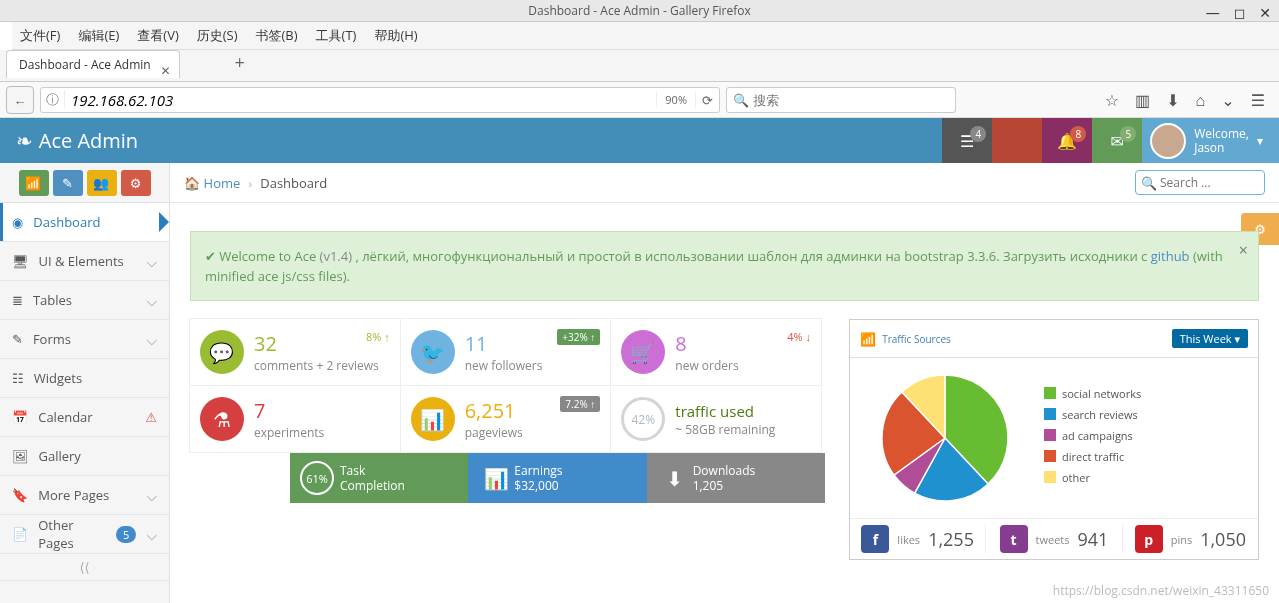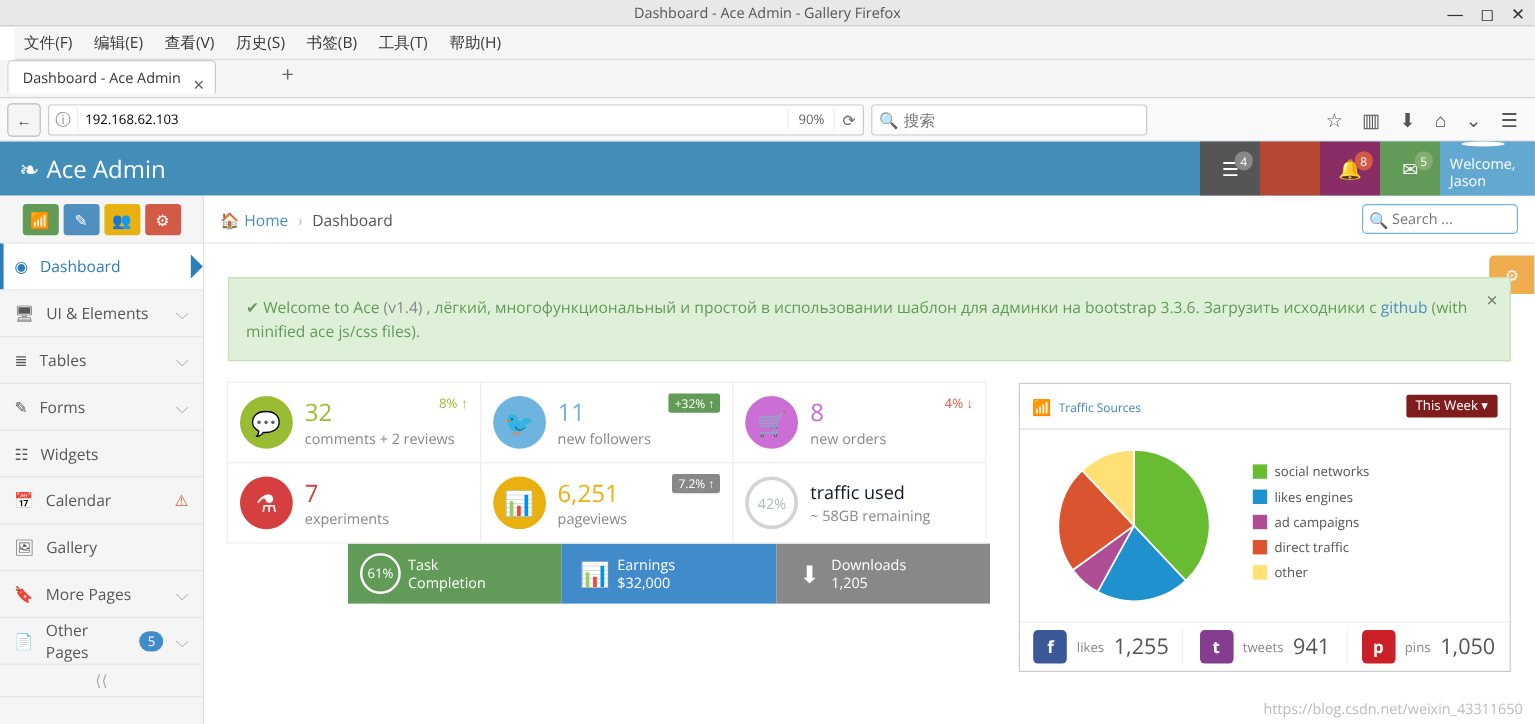--- a/index.html
+++ b/index.html
@@ -14,40 +14,40 @@
 .tab-strip { height: 32px; background: #f5f5f5; border-bottom: 1px solid #ccc; display: flex; align-items: flex-start; padding-left: 6px; gap: 41px; }
 .tab { height: 28px; background: #fff; border: 1px solid #ccc; border-bottom: none; border-radius: 4px 4px 0 0; padding: 0 28px 0 12px; font-size: 12px; line-height: 28px; position: relative; color: #333; }
 .tab .x { position: absolute; right: 8px; top: 6px; font-size: 12px; color: #666; }
 .newtab { width: 30px; height: 24px; display: flex; align-items: center; justify-content: center; color: #666; font-size: 18px; margin-left: 4px;}
 
 
 .url-bar { height: 36px; background: #f9f9f9; border-bottom: 1px solid #ddd; display: flex; align-items: center; padding: 0 6px; gap: 6px; }
 .circ-btn { width: 28px; height: 28px; border: 1px solid #bbb; border-radius: 4px; display:flex;align-items:center;justify-content:center; background:#f5f5f5;color:#555;}
 .url-input { flex: 0 0 680px; display: flex; align-items: center; border: 1px solid #ccc; height: 26px; border-radius: 3px; background: #fff; }
 .url-input .info { width: 24px; text-align: center; color: #888; border-right: 1px solid #eee; }
-.url-input input { flex: 1; border: none; outline: none; padding: 0 6px; font-size: 11px; }
+.url-input input { flex: 1; border: none; outline: none; padding: 0 6px; font-size: 15px; font-style: italic; }
 .url-input .zoom { padding: 0 8px; color: #666; font-size: 11px; border-left: 1px solid #eee; }
 .url-input .reload { width: 24px; text-align: center; color: #666; border-left: 1px solid #eee; }
 .search-box { flex: 0 0 230px; display: flex; align-items: center; border: 1px solid #ccc; height: 26px; border-radius: 3px; background: #fff; padding: 0 6px; gap: 4px; color: #888; }
 .search-box input { border:none; outline:none; flex:1; font-size:13px;}
 .toolbar-icons { display: flex; gap: 16px; margin-left: auto; color: #555; font-size: 16px; align-items:center; padding-right:8px;}
 
 
 .navbar { height: 45px; background: #438eb9; display: flex; align-items: center; color: #fff; }
 .navbar .brand { padding: 0 16px; font-size: 20px; display:flex; align-items:center; gap:6px;}
 .navbar .right { margin-left: auto; display: flex; height: 100%; }
 .nav-btn { width: 50px; display: flex; align-items: center; justify-content: center; position: relative; font-size: 16px; color:#fff;}
 .nav-btn.grey { background: #555; }
 .nav-btn.purple { background: #892e65; }
 .nav-btn.red { background: #b74635; }
 .nav-btn.green { background: #629b58; }
 .nav-btn .badge { position: absolute; top: 8px; right: 6px; background: #888; color: #fff; font-size: 10px; padding: 1px 5px; border-radius: 8px; }
 .nav-btn.red .badge { background: #d15b47; }
 .nav-btn.green .badge { background: #82af6f; }
-.nav-user { background: #62a8d1; display:flex; align-items:center; padding:0 16px 0 8px; gap:8px; font-size:12px; line-height:14px;flex-direction:column;}
+.nav-user { background: #62a8d1; display:flex; align-items:center; padding:0 16px 0 8px; gap:8px; font-size:12px; line-height:14px;}
 .nav-user .avatar { width: 36px; height: 36px; border-radius: 50%; background:#c8a98f; border:2px solid #fff;}
 
 
 .wrap { display: flex; height: 445px; overflow:hidden;}
 
 
 .sidebar { width: 170px; background: #f5f5f5; border-right: 1px solid #e0e0e0; }
 .shortcuts { height: 40px; display:flex; align-items:center; justify-content:center; gap:4px; border-bottom:1px solid #e0e0e0;}
 .sbtn { width:30px; height:26px; display:flex;align-items:center;justify-content:center; color:#fff; border-radius:3px;}
 .sbtn.g{background:#629b58;} .sbtn.b{background:#5090c1;} .sbtn.o{background:#e8b110;} .sbtn.r{background:#d15b47;}
@@ -96,21 +96,21 @@
 .btnrow { display:flex; margin-top:0; }
 .bigbtn { flex:1; height:50px; display:flex; align-items:center; padding:0 10px; color:#fff;}
 .bigbtn.g{background:#629b58;} .bigbtn.b{background:#428bca;} .bigbtn.gr{background:#888;}
 .bigbtn .bicon{width:36px;font-size:20px;text-align:center;}
 .bigbtn .circ{width:34px;height:34px;border:2px solid #fff;border-radius:50%;display:flex;align-items:center;justify-content:center;font-size:11px;margin-right:6px;}
 .bigbtn .txt{font-size:12px;line-height:15px;}
 
 .widget { width:410px; border:1px solid #ccc;}
 .w-header { height:38px; background:#fff; border-bottom:1px solid #ddd; display:flex; align-items:center; padding:0 10px;}
 .w-header .ttl { color:#4383b4; font-size:10px;}
-.w-header .sel { margin-left:auto; background:#7f1d1d; color:#fff; font-size:11px; padding:2px 8px; border-radius:2px;}
+.w-header .sel { margin-left:auto; background:#0369a1; color:#fff; font-size:11px; padding:2px 8px; border-radius:2px;}
 .w-body { padding:10px; display:flex; align-items:center;}
 .pie { width:170px;height:140px;}
 .legend { margin-left:14px; font-size:11px; color:#555;}
 .legend div{display:flex;align-items:center;gap:6px;margin-bottom:6px;}
 .sq{width:12px;height:12px;}
 .w-footer { border-top:1px solid #eee; display:flex; padding:6px 0;}
 .soc { flex:1; display:flex; align-items:center; justify-content:center; gap:8px; border-right:1px solid #eee;}
 .soc:last-child{border:none;}
 .soc-ic{width:28px;height:28px;border-radius:4px;display:flex;align-items:center;justify-content:center;color:#fff;font-size:14px;font-weight:bold;}
 .soc .lbl{font-size:11px;color:#888;}
@@ -319,21 +319,21 @@
                 <div class="ib-icon orange">📊</div>
                 <div>
                   <div class="ib-num orange">6,251</div>
                   <div class="ib-label">pageviews</div>
                 </div>
                 <span class="ib-stat"><span class="stat-badge grey">7.2% ↑</span></span>
               </div>
               <div class="infobox">
                 <div class="ib-icon circle">42%</div>
                 <div>
-                  <div style="color:#0f172a;font-size:15px">traffic used</div>
+                  <div style="color:#4d7c0f;font-size:15px">traffic used</div>
                   <div class="ib-label">~ 58GB remaining</div>
                 </div>
               </div>
             </div>
           <div class="btnrow" id="btnrow" style="padding-left:100px;">
               <div class="bigbtn g">
                 <div class="circ">61%</div>
                 <div class="txt">
                   <div>Task</div>
                   <div>Completion</div>
@@ -370,21 +370,21 @@
                 <path d="M50,50 L13.594235253127373,76.4503363531613 A45,45 0 0,1 19.195380233208997,17.196411766036498 Z" fill="#da5430" stroke="#fff" stroke-width="1"></path>
                 <path d="M50,50 L19.195380233208997,17.196411766036498 A45,45 0 0,1 49.999999999999986,5 Z" fill="#fee074" stroke="#fff" stroke-width="1"></path>
               </svg>
             <div class="legend" id="legend">
                 <div>
                   <span class="sq" style="background:#68bc31"></span>
                   <span>social networks</span>
                 </div>
                 <div>
                   <span class="sq" style="background:#2091cf"></span>
-                  <span>likes engines</span>
+                  <span>search reviews</span>
                 </div>
                 <div>
                   <span class="sq" style="background:#af4e96"></span>
                   <span>ad campaigns</span>
                 </div>
                 <div>
                   <span class="sq" style="background:#da5430"></span>
                   <span>direct traffic</span>
                 </div>
                 <div>

